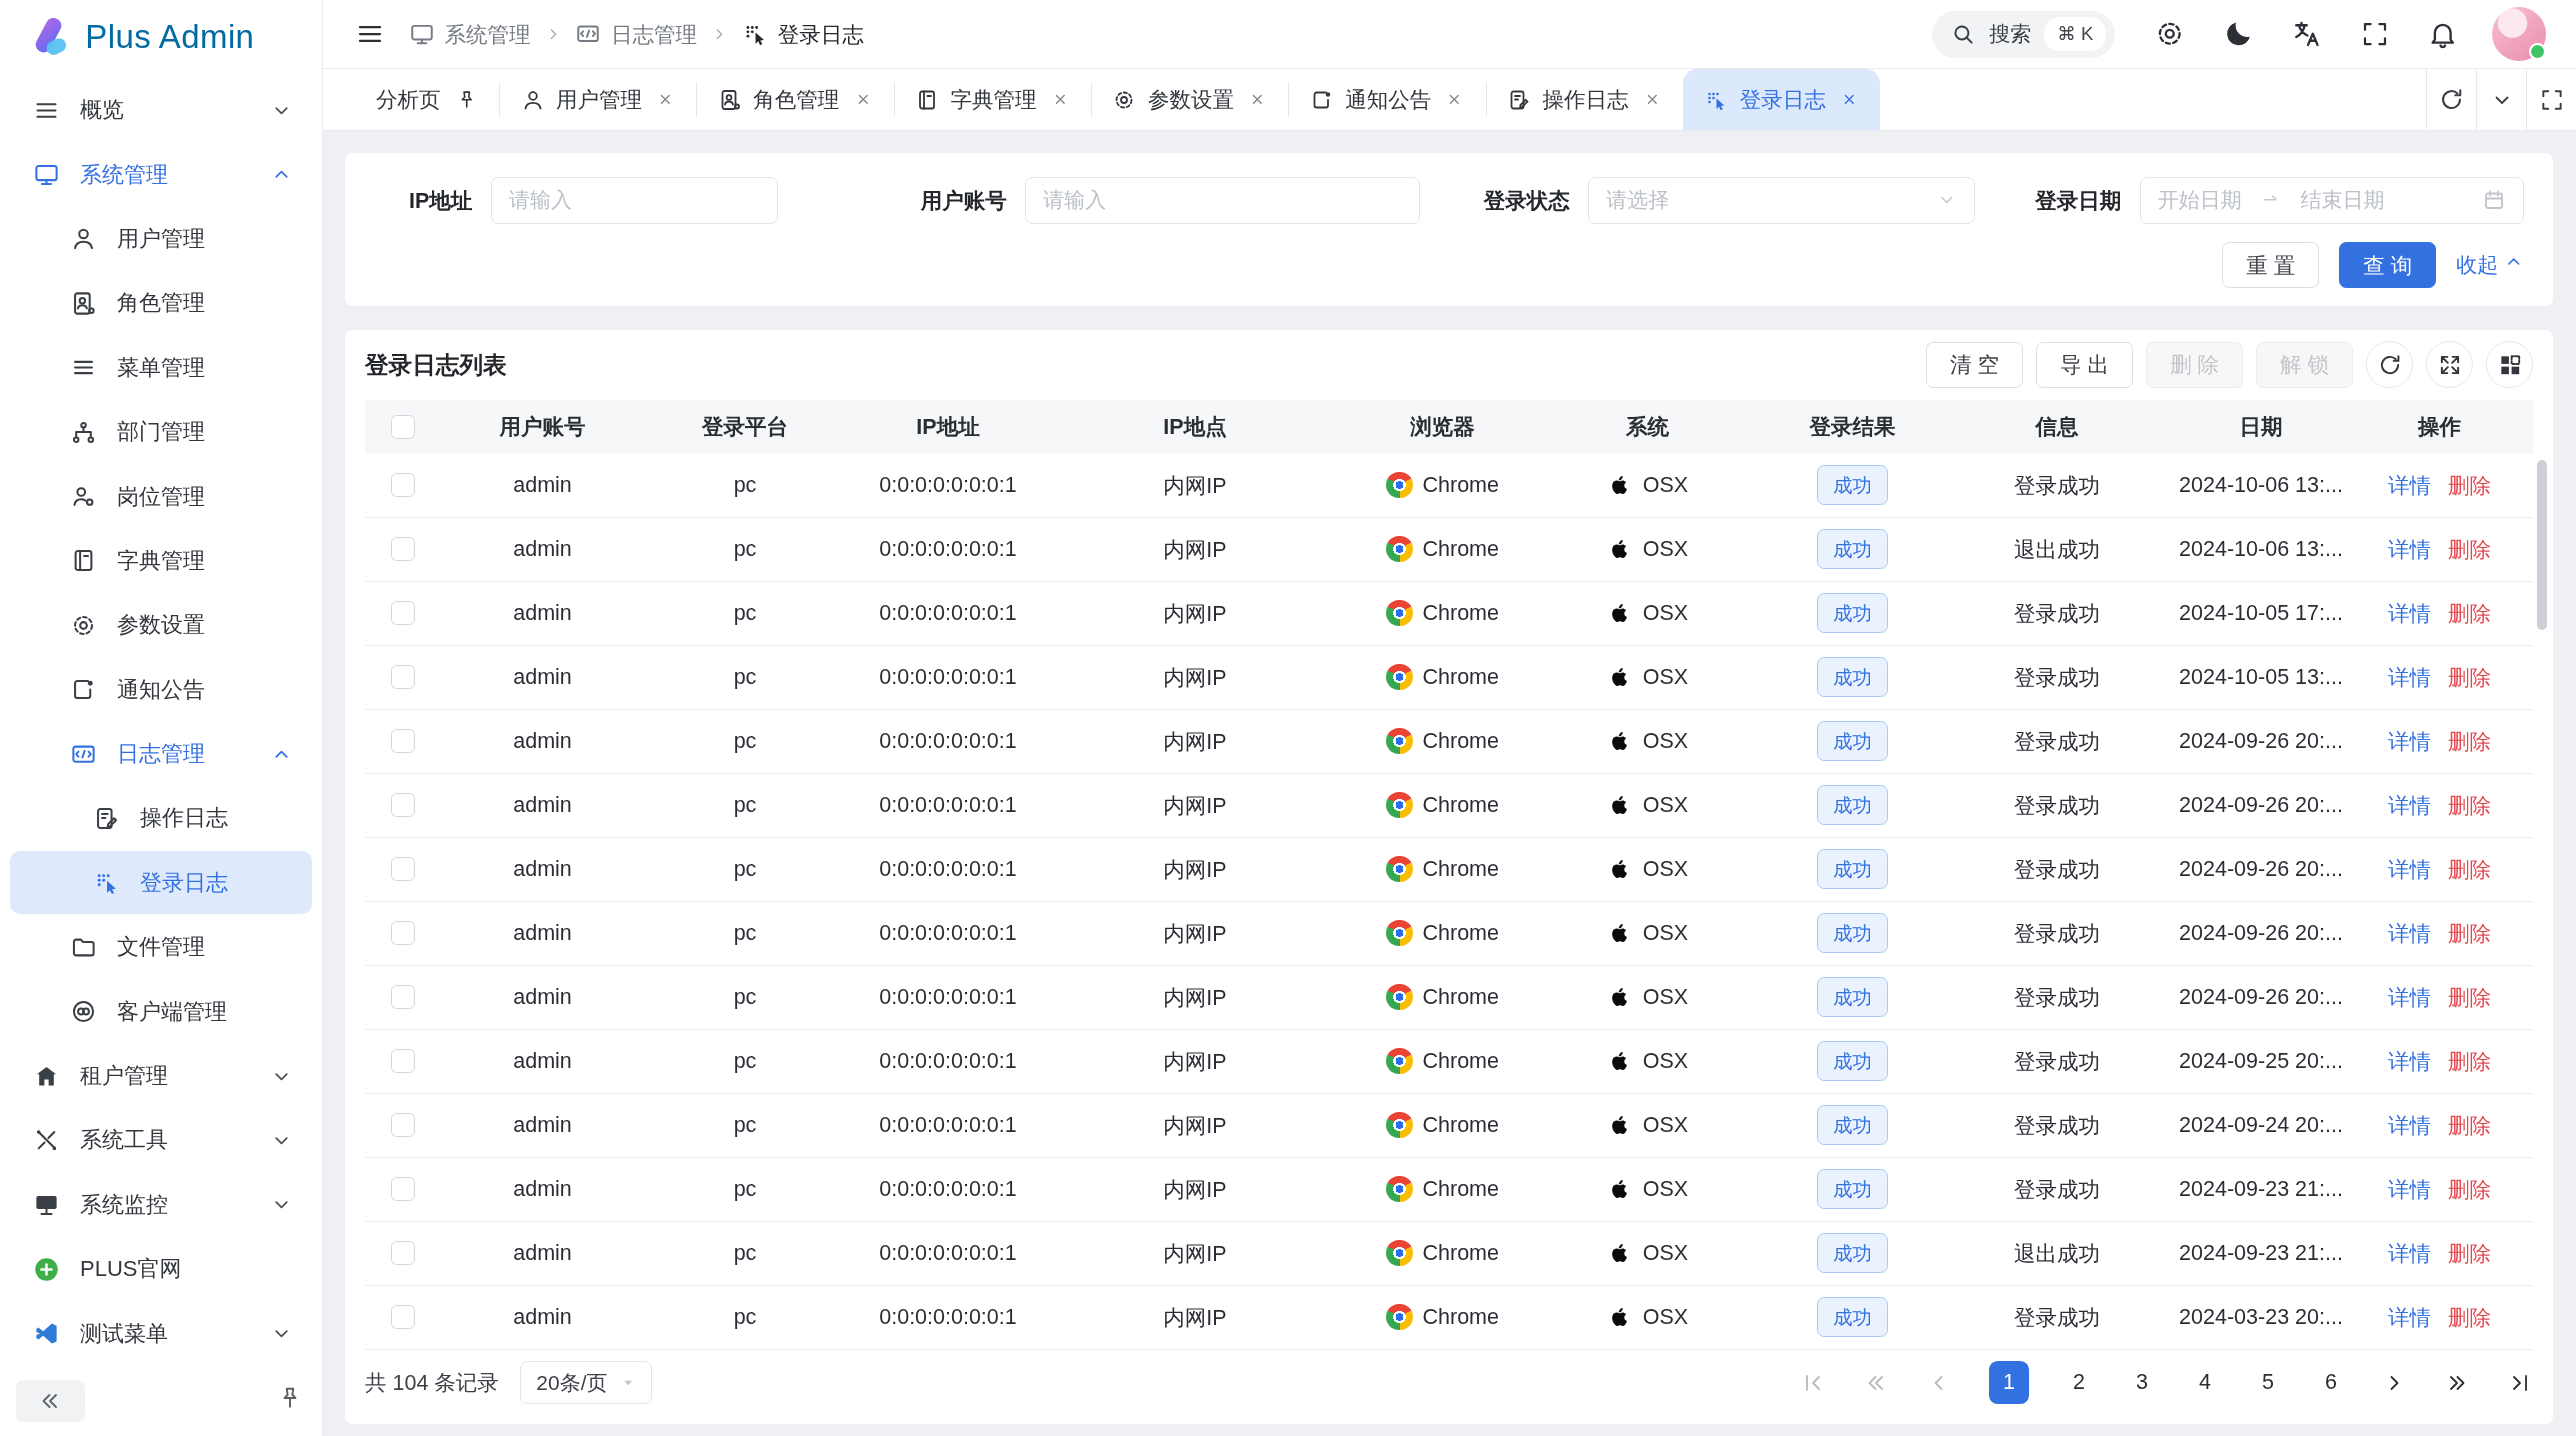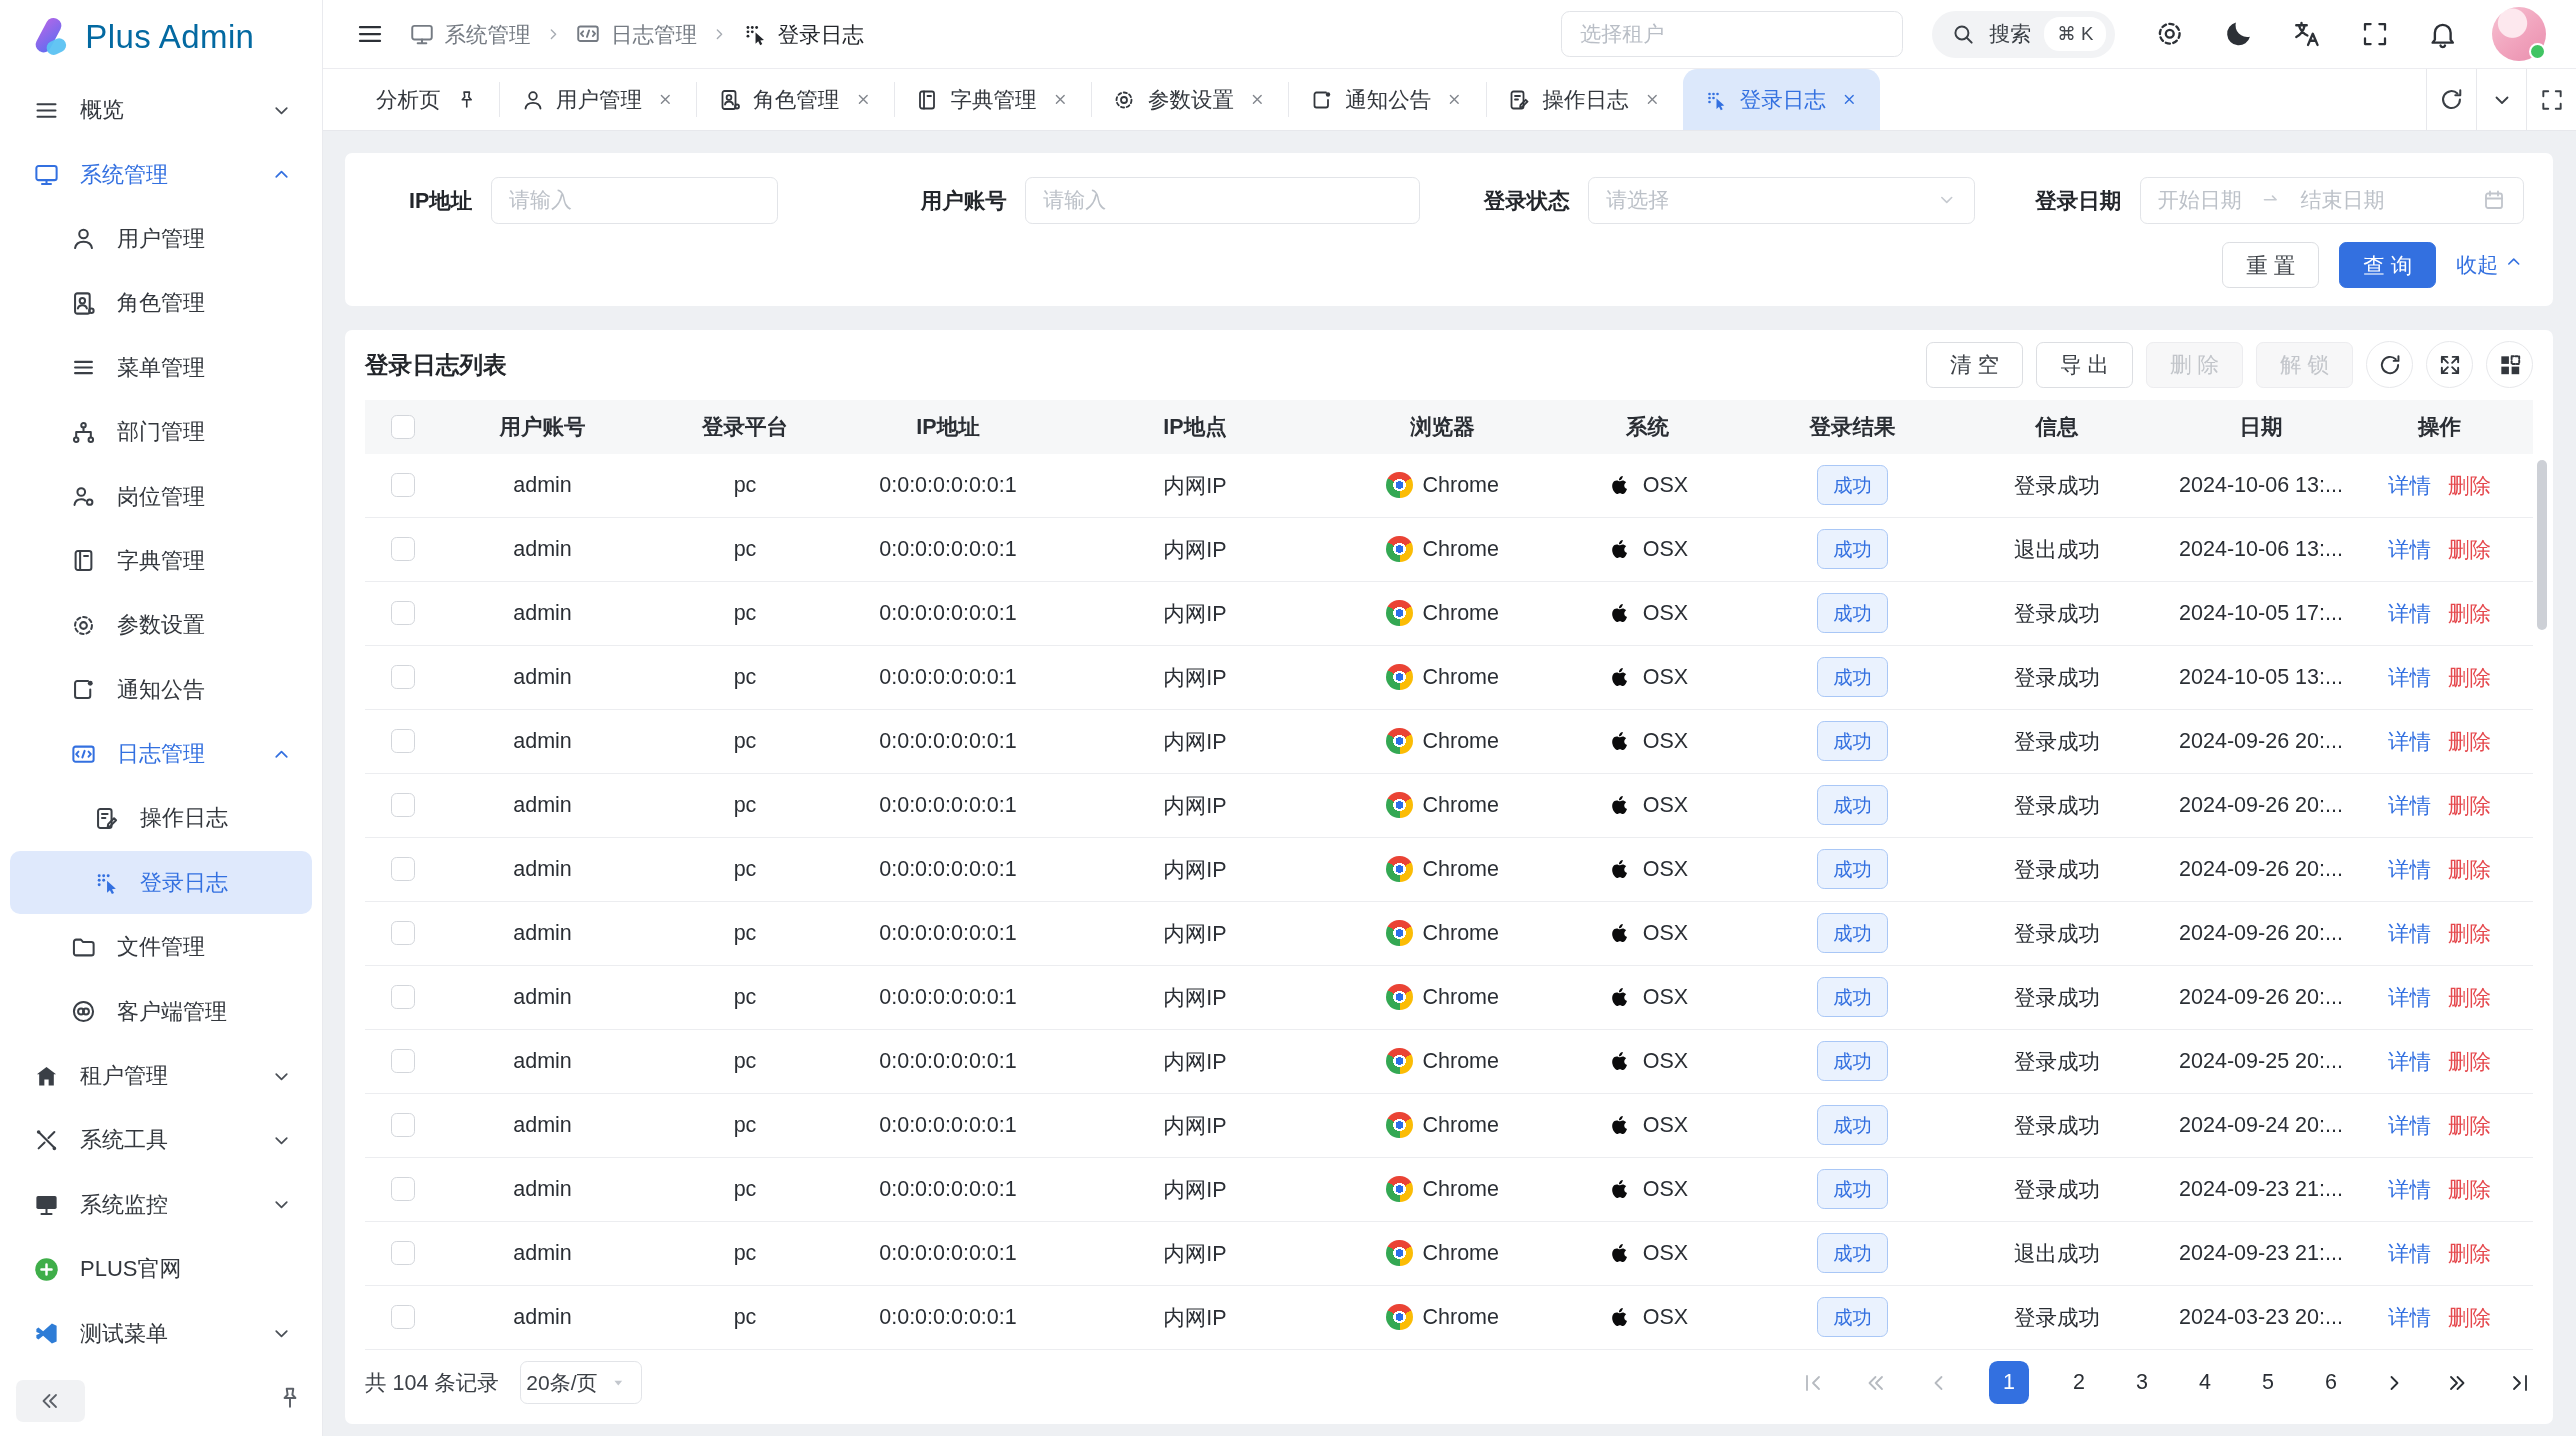--- a/index.html
+++ b/index.html
@@ -107,21 +107,21 @@
                 conic-gradient(from -60deg, #ea4335 0 120deg, #fbbc05 120deg 240deg, #34a853 240deg 360deg); }
   .apple { color: #0b0b0c; }
   .badge-ok { padding: 5.7px 15.7px; border: 1.4px solid #a9c7f6; background: #eaf2fe; color: var(--accent); border-radius: 7.2px; font-size: 19.3px; }
   .a-detail { color: var(--accent); cursor: pointer; }
   .a-del { color: var(--danger); cursor: pointer; }
   .vscroll { position: absolute; right: 5.7px; top: 130px; width: 10px; height: 170px; border-radius: 5px; background: #cdd0d6; cursor: grab; }
 
   
   .pager-bar { height: 66px; display: flex; align-items: center; flex: none; }
   .total-text { color: #3c4046; font-size: 21.5px; }
-  .size-select { margin-left: 21.5px; height: 43px; border: 1.4px solid #e2e4e8; border-radius: 7.2px; display: flex; align-items: center; gap: 11.4px; padding: 0 13px 0 5px; color: #3c4046; font-size: 21px; cursor: pointer; }
+  .size-select { margin-left: 21.5px; height: 43px; border: 1.4px solid #e2e4e8; border-radius: 7.2px; display: flex; align-items: center; gap: 11.4px; padding: 0 13px 0 15px; color: #3c4046; font-size: 21px; cursor: pointer; }
   .size-select .icw { color: #c3c7cd; }
   .pager { margin-left: auto; display: flex; align-items: center; gap: 37px; }
   .pg { color: #2a2e34; font-size: 21.5px; display: flex; align-items: center; justify-content: center; cursor: pointer; min-width: 26px; }
   .pg.muted { color: #b6bac0; }
   .pg.num.active { background: var(--accent); color: #fff; width: 40px; height: 43px; border-radius: 8.6px; }
 </style>
 </head>
 <body>
 
 <aside class="sidebar">
@@ -430,23 +430,20 @@
                 <circle cx="9.5" cy="10" r="1.3"></circle>
                 <circle cx="5.5" cy="14" r="1.3"></circle>
               </g>
               <path fill="currentColor" d="M12.5 10.5l7.8 7-3.4.4 1.8 3.4-1.9 1-1.8-3.5-2.5 2.3z"></path>
             </svg>
           </span>
         <span>登录日志</span>
       </span>
     </div>
     <div class="h-spacer"></div>
-    <div class="tenant-input">
-      <span>选择租户</span>
-    </div>
     <div class="search-pill">
       <span class="icw" style="width:26px;height:26px" id="h-search">
           <svg viewBox="0 0 24 24">
             <circle stroke="currentColor" fill="none" stroke-width="1.8" stroke-linecap="round" stroke-linejoin="round" cx="11" cy="11" r="6"></circle>
             <path stroke="currentColor" fill="none" stroke-width="1.8" stroke-linecap="round" stroke-linejoin="round" d="M15.5 15.5L20 20"></path>
           </svg>
         </span>
       <span>搜索</span>
       <span class="kbd">⌘ K</span>
     </div>

